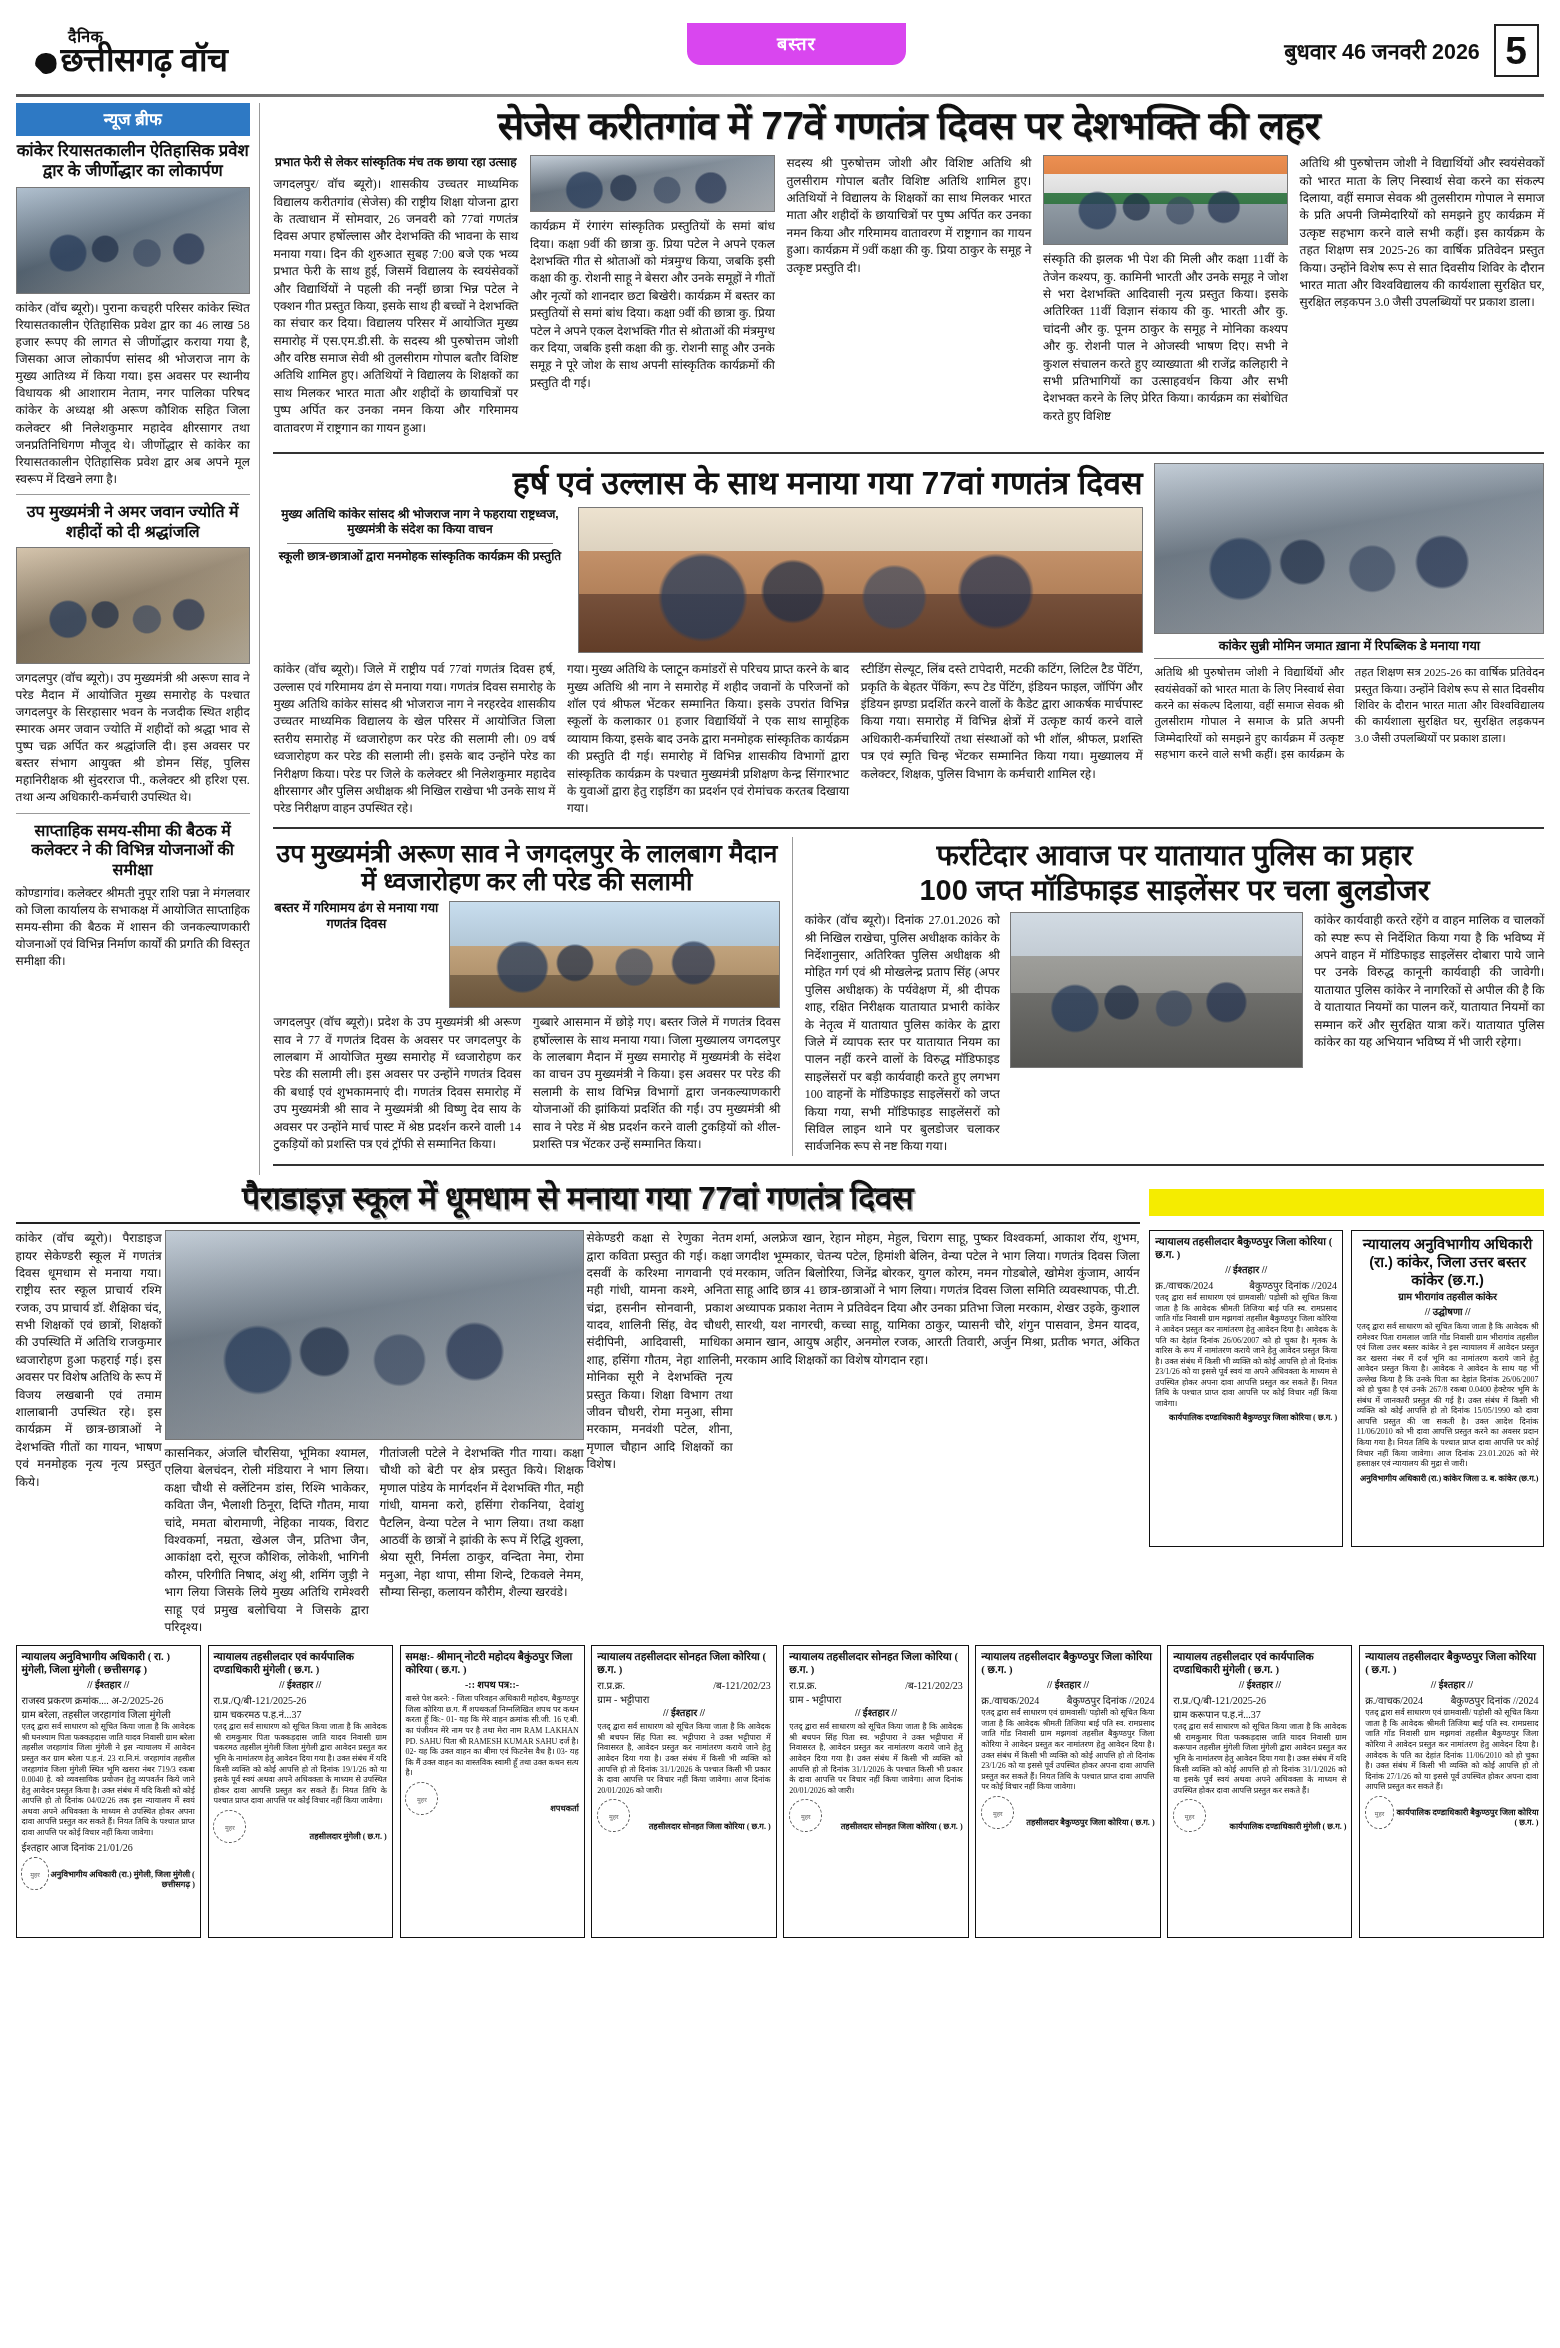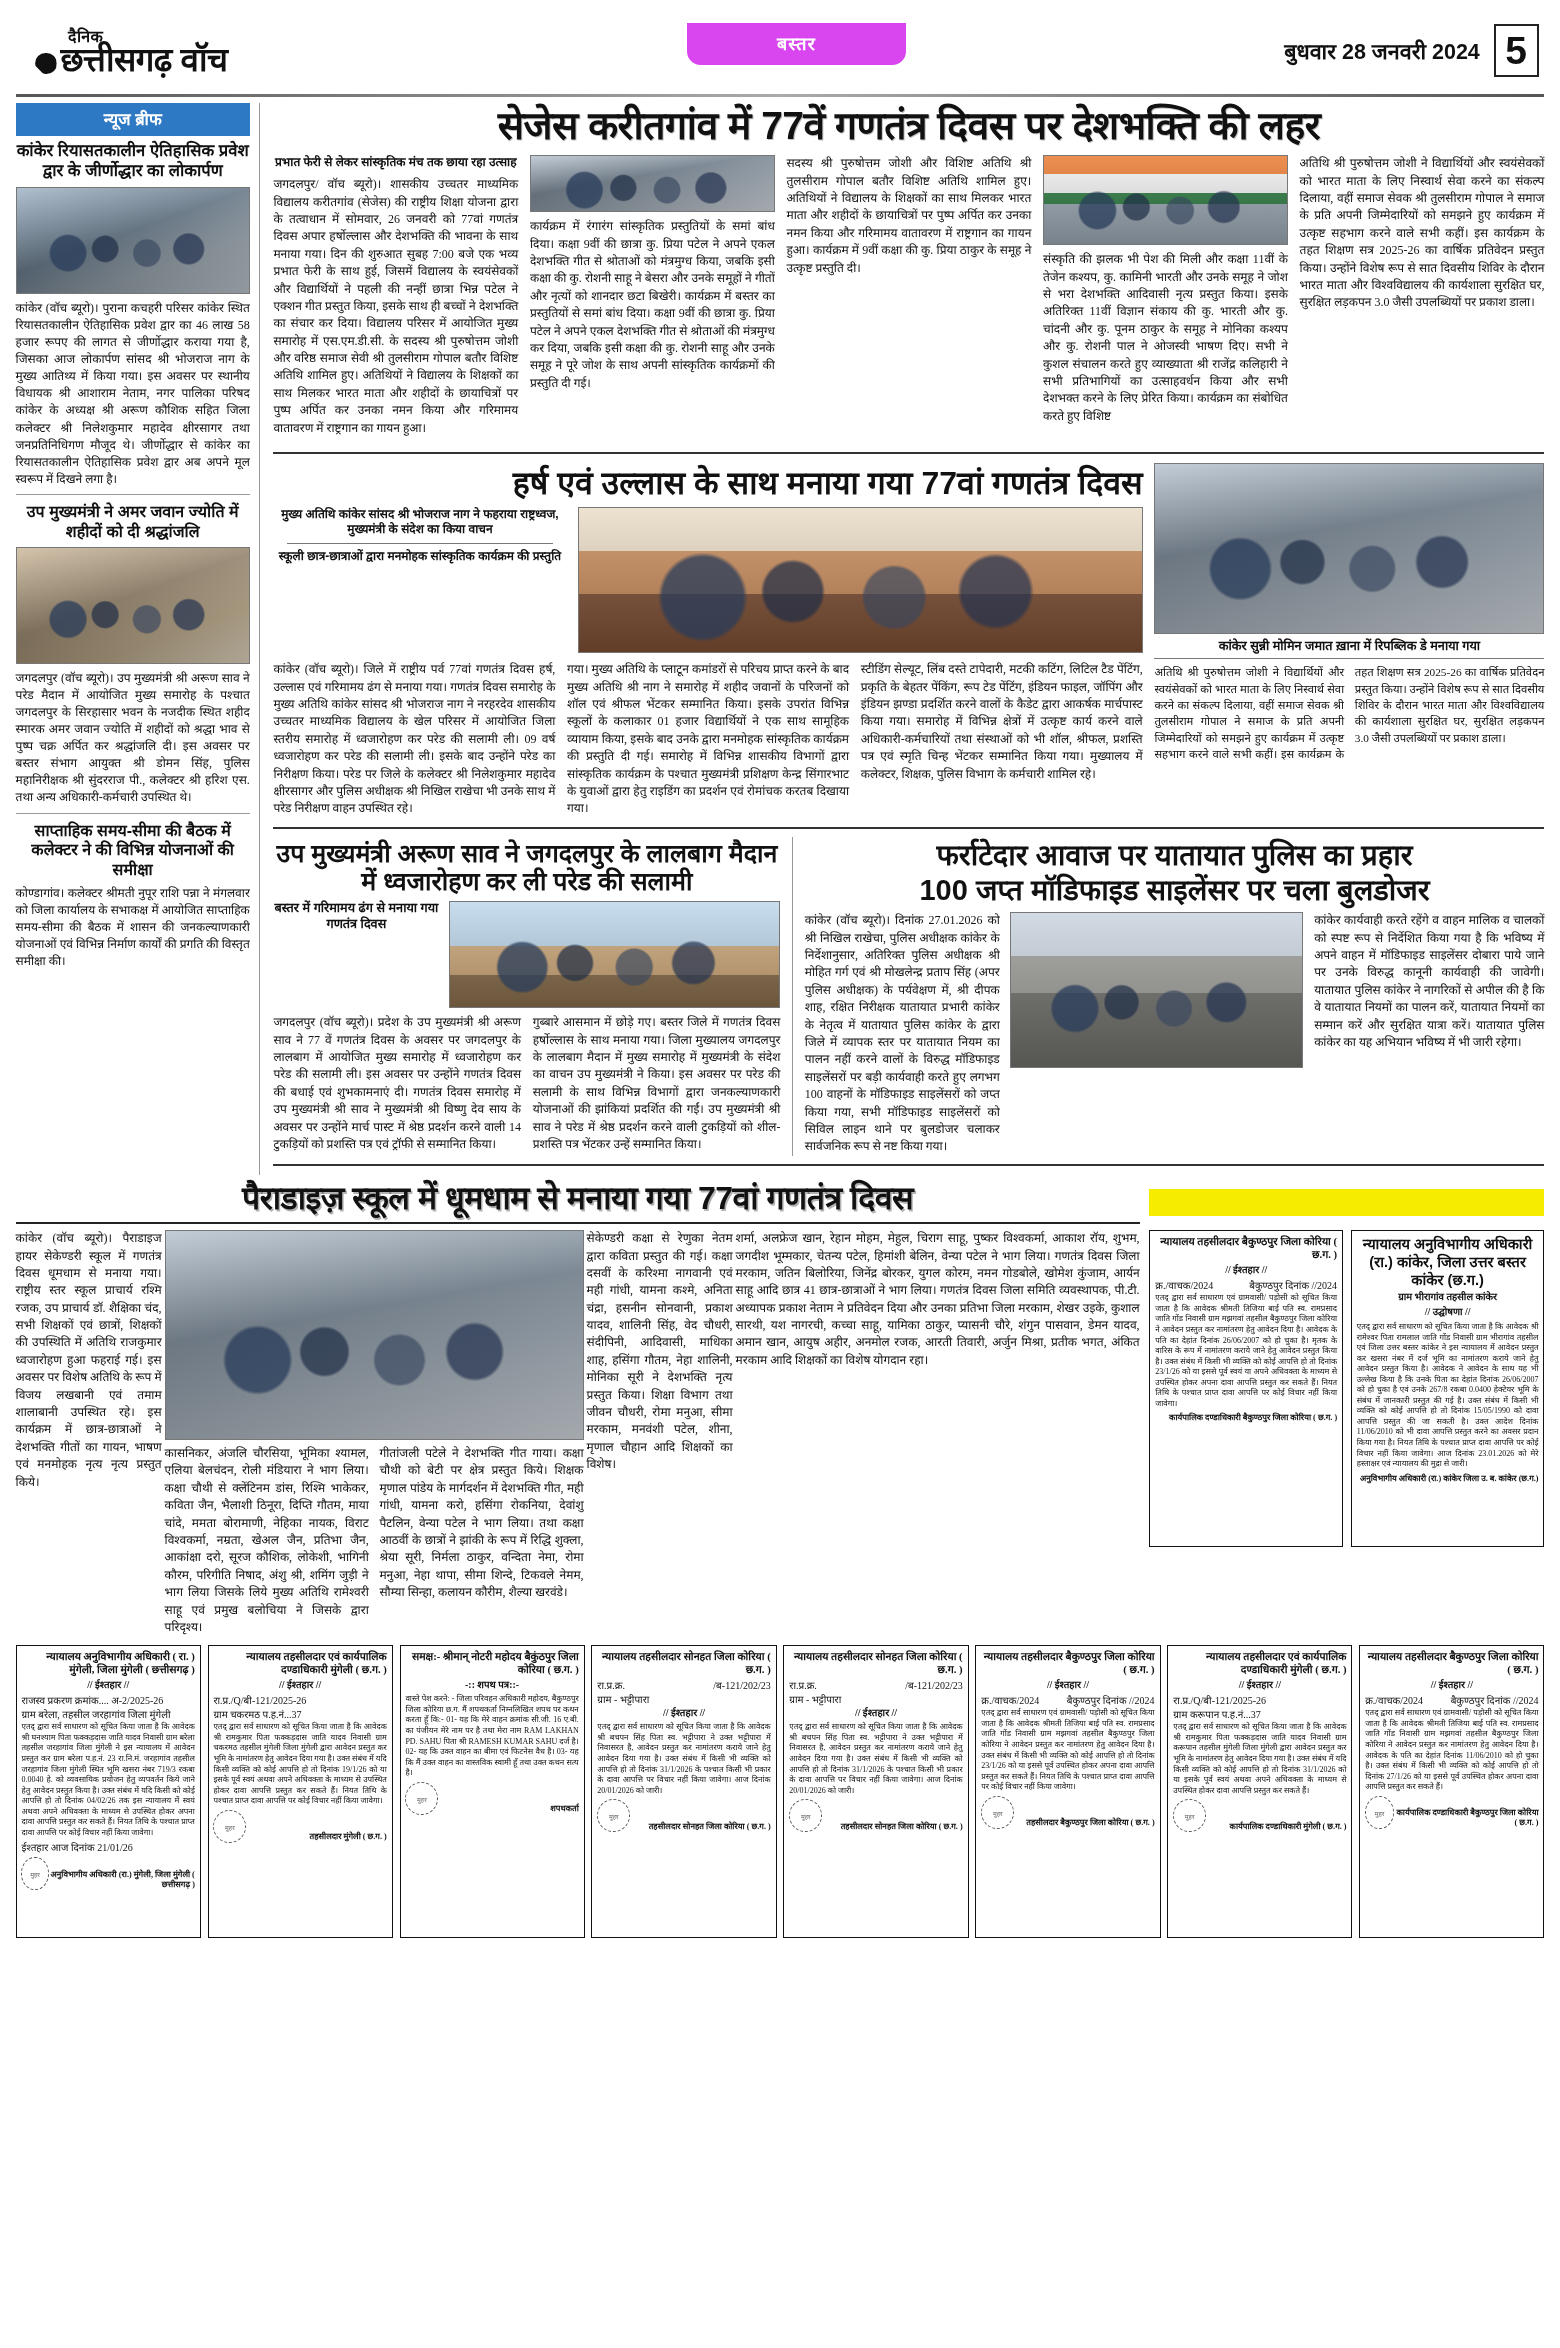--- a/index.html
+++ b/index.html
@@ -100,21 +100,21 @@
     font-size:32px; line-height:1.1; letter-spacing:-0.5px; text-shadow:1.5px 1.5px 0 rgba(0,0,0,.3);
     padding:3.9px 0 5.9px;
   }
   .yellowbar { background:#f5ec00; height:27px; }
 
   
   .notice {
     border:1.6px solid #111; padding:3.9px 4.9px; background:#fff;
     font-size:8.4px; line-height:1.3; text-align:justify; overflow:hidden;
   }
-  .notice .nt-title { text-align:right; font-weight:bold; font-size:10.7px; line-height:1.25; margin-bottom:2px; }
+  .notice .nt-title { text-align:left; font-weight:bold; font-size:10.7px; line-height:1.25; margin-bottom:2px; }
   .notice .nt-sub   { text-align:center; font-weight:bold; font-size:9.8px; margin:1px 0 2.9px; }
   .notice .nt-row   { display:flex; justify-content:space-between; font-size:10px; margin-bottom:1px;}
   .notice .nt-body  { font-size:8px; line-height:1.32; }
   .notice .nt-foot  { text-align:right; font-size:8.2px; font-weight:bold; margin-top:3.9px; line-height:1.25;}
   .seal { width:33px; height:33px; border:1px dashed #555; border-radius:50%; display:inline-block;
           font-size:6.3px; text-align:center; line-height:33px; color:#666; }
   .notice-row { display:flex; gap:6.8px; }
   .notice-row > .notice { flex:1; }
   .big-notice-title { text-align:center; font-weight:bold; font-size:14.6px; line-height:1.25; font-family:"Liberation Sans", sans-serif;}
 </style>
@@ -125,21 +125,21 @@
 
   <div class="masthead">
     <div class="logo-wrap">
       <div class="logo-small">दैनिक</div>
       <div class="logo-main"><span class="logo-mark"></span><span>छत्तीसगढ़ वॉच</span></div>
     </div>
     <div class="flagband">
       <div class="edition-tab">बस्तर</div>
     </div>
     <div class="mast-right">
-      <div class="mast-date">बुधवार 28 जनवरी 2024</div>
+      <div class="mast-date">बुधवार 46 जनवरी 2026</div>
       <div class="pagenum">5</div>
     </div>
   </div>
   <div class="rule-thick"></div>
 
   <div class="body-grid">
 
     <div class="col-left">
       <div class="brief-tab">न्यूज ब्रीफ</div>
       <div class="brief-head">कांकेर रियासतकालीन ऐतिहासिक प्रवेश द्वार के जीर्णोद्धार का लोकार्पण</div>

